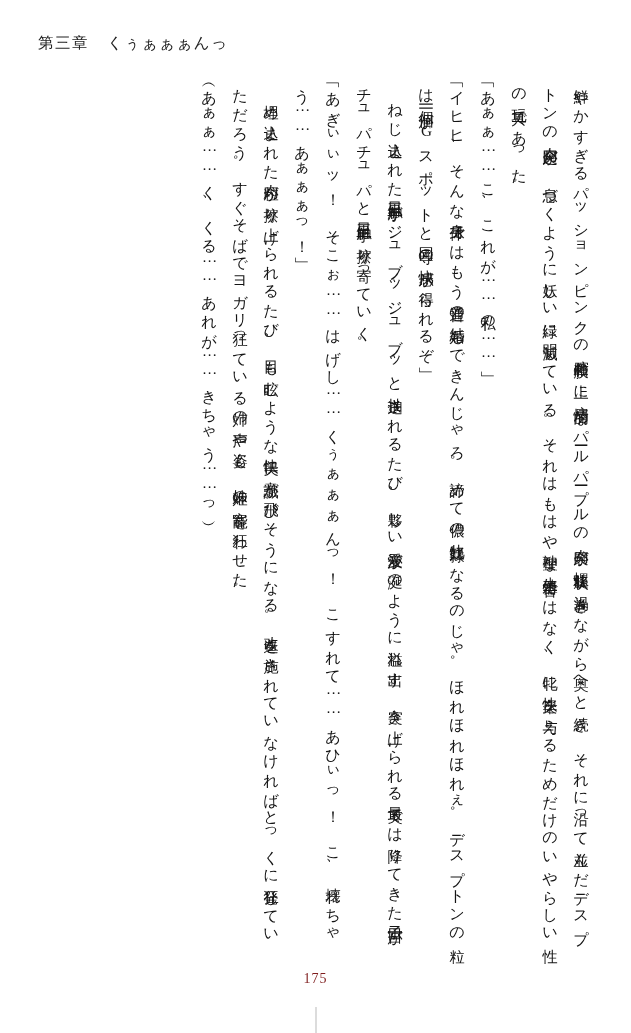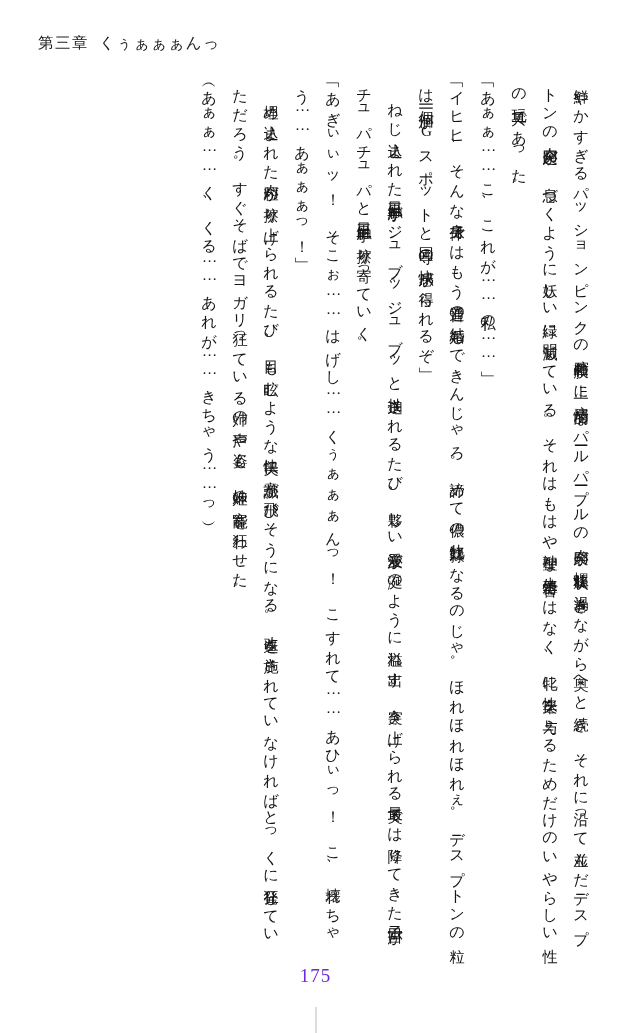--- a/index.html
+++ b/index.html
@@ -27,21 +27,21 @@
   .chapter-header {
     position: absolute;
     left: 38px;
     top: 33px;
     font-size: 15.5px;
     letter-spacing: 1.5px;
     color: #222;
     white-space: nowrap;
   }
   .chapter-header .chap-num {
-    margin-right: 10px;
+    margin-right: 18px;
   }
   
   .body-text {
     position: absolute;
     right: 34px;
     top: 78px;
     height: 860px;
     width: 560px;
     writing-mode: vertical-rl;
     text-orientation: upright;
@@ -60,23 +60,23 @@
   .body-text p.indent {
     text-indent: 1em;
   }
   
   .page-number {
     position: absolute;
     left: 0;
     right: 0;
     bottom: 46px;
     text-align: center;
-    font-size: 19px;
+    font-size: 14px;
     letter-spacing: 1px;
-    color: #6d28d9;
+    color: #7f1d1d;
   }
   .spine-mark {
     position: absolute;
     left: 50%;
     bottom: 0px;
     width: 1px;
     height: 26px;
     background: #b9b9b9;
     transform: translateX(-0.5px);
   }

